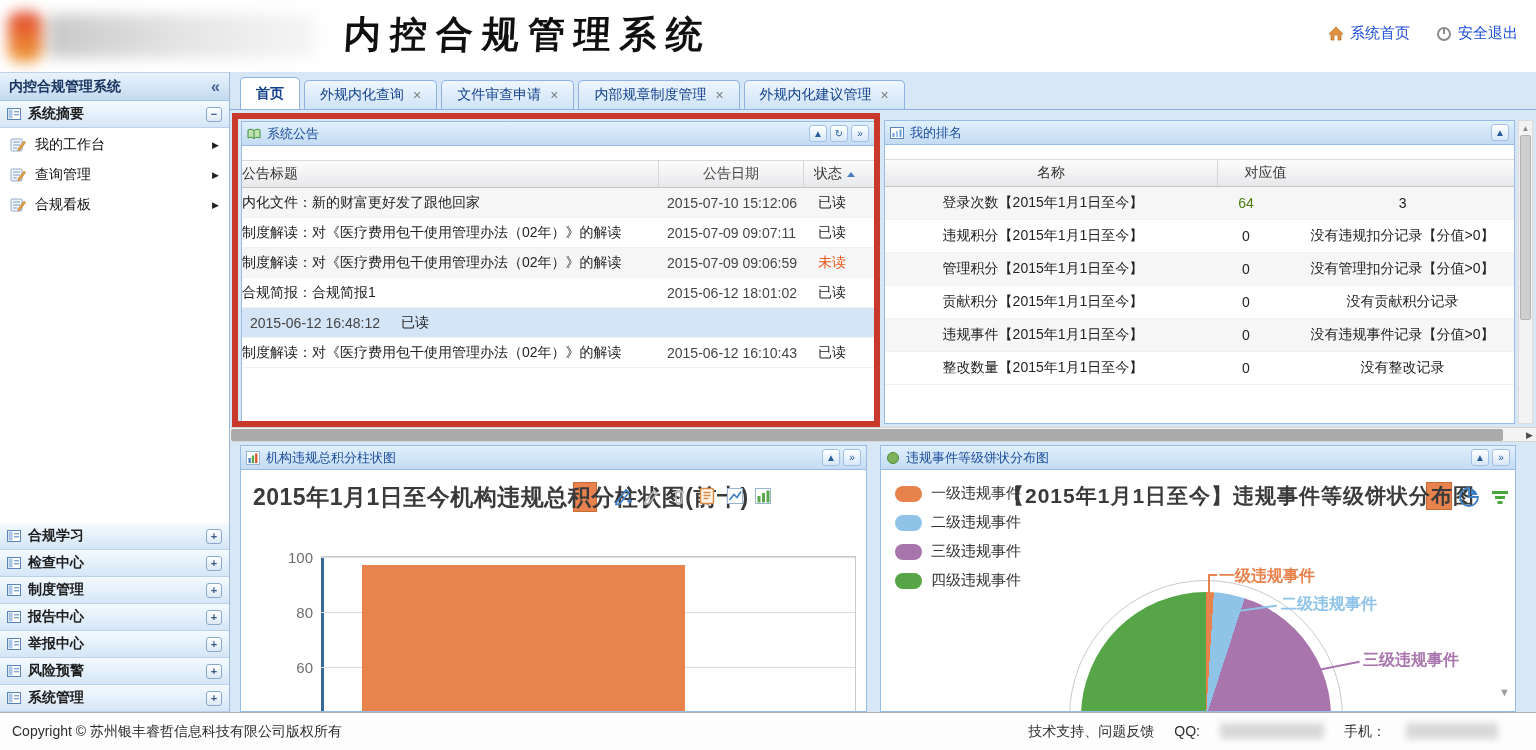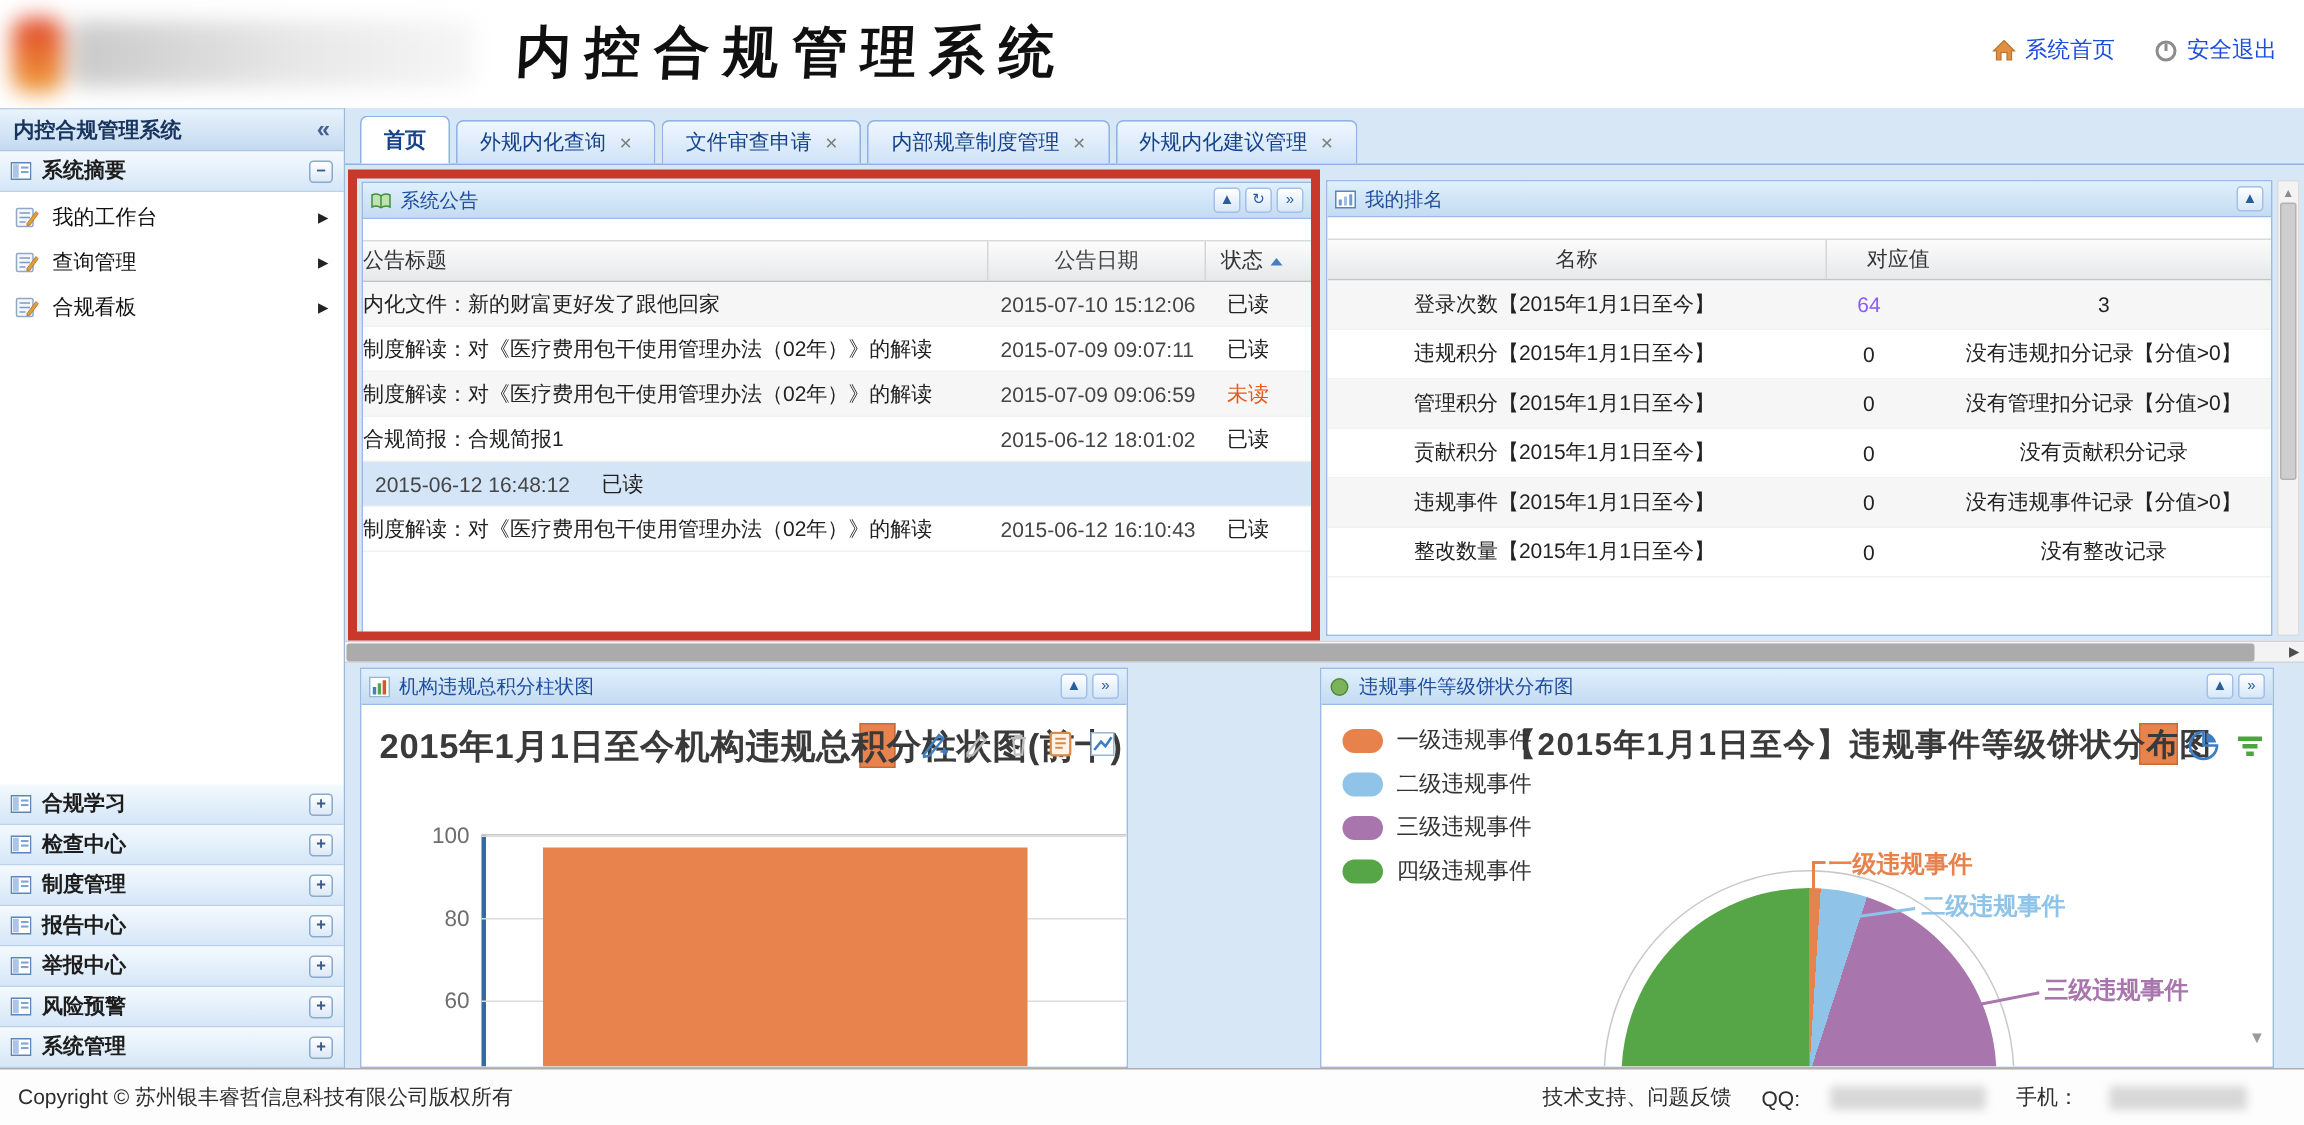--- a/index.html
+++ b/index.html
@@ -37,21 +37,21 @@
   .red-note{position:absolute;left:2px;top:41px;width:648px;height:314px;border:6px solid #c9392b;z-index:40;pointer-events:none}
 
   .panel{position:absolute;border:1px solid #99bbe8;background:#fff;overflow:hidden}
   .panel-hd{height:24px;background:linear-gradient(#e0f0fc,#c4dbf2);border-bottom:1px solid #99bbe8;display:flex;align-items:center;padding:0 5px;gap:6px}
   .panel-title{font-weight:normal;color:#1e4e9c;font-size:13px}
   .hd-btns{margin-left:auto;display:flex;gap:3px}
   .hd-btn{width:18px;height:17px;border:1px solid #a3c0e8;border-radius:3px;background:linear-gradient(#ffffff,#d7e7f8);color:#2a5d9e;font-size:10px;display:flex;align-items:center;justify-content:center;cursor:pointer;line-height:1}
 
   .pnl-ann{left:11px;top:49px;width:634px;height:302px}
   .pnl-rank{left:654px;top:48px;width:631px;height:304px}
-  .pnl-bar{left:10px;top:373px;width:512px;height:267px}
+  .pnl-bar{left:10px;top:373px;width:627px;height:267px}
   .pnl-pie{left:650px;top:373px;width:636px;height:267px}
   .panel-bd{position:relative;width:100%;height:calc(100% - 24px);background:#fff;overflow:hidden}
 
   
   .grid{margin-top:14px}
   .ghead{display:flex;height:28px;align-items:center;background:linear-gradient(#fcfcfc,#e7e8ea);border-top:1px solid #dadada;border-bottom:1px solid #c3c3c3;color:#333;font-size:14px}
   .ghead .gc{height:100%;display:flex;align-items:center;border-right:1px solid #d6d6d6}
   .ghead .gc:last-child{border-right:none}
   .grow{display:flex;height:30px;align-items:center;font-size:14px;border-bottom:1px solid #f1f1f1;background:#fff}
   .grow:nth-child(odd){background:#f6f6f6}
@@ -61,21 +61,21 @@
   .ann .c3{width:70px;padding-left:14px}
   .ann .ghead .c2{justify-content:center;padding-left:0}
   .ann .ghead .c3{padding-left:10px;gap:5px}
   .sort-asc{width:0;height:0;border-left:4px solid transparent;border-right:4px solid transparent;border-bottom:5px solid #4a7ebb}
   .status.unread{color:#e8581c}
   .rank .grow{height:33px}
   .rank .c1{width:333px;justify-content:center;text-align:center}
   .rank .c2{width:95px;justify-content:center;text-align:center}
   .rank .c3{width:235px;justify-content:center;text-align:center}
   .rank .gc{justify-content:center}
-  .rank .val.red{color:#8b5cf6}
+  .rank .val.red{color:#4d7c0f}
   .gcell{display:flex;align-items:center;height:100%}
 
   
   .vscroll{position:absolute;left:1288px;top:48px;width:15px;height:304px;background:#f3f3f3;border:1px solid #dcdcdc;display:flex;flex-direction:column;align-items:center;cursor:pointer}
   .vs-up{height:14px;font-size:8px;color:#8a8a8a;display:flex;align-items:center}
   .vs-thumb{width:11px;height:185px;background:#cecece;border:1px solid #b2b2b2;border-radius:2px}
   .hscroll{position:absolute;left:0;top:355px;width:1306px;height:15px;background:#f3f3f3;border-top:1px solid #d5d5d5;border-bottom:1px solid #d5d5d5;display:flex;align-items:center;cursor:pointer}
   .hs-thumb{margin-left:1px;width:1272px;height:12px;background:#ababab;border-radius:2px}
   .hs-right{position:absolute;right:3px;font-size:9px;color:#4d4d4d}
 
@@ -103,21 +103,21 @@
   .pie{position:absolute;left:200px;top:122px;width:250px;height:250px;border-radius:50%}
   .callout{position:absolute;font-size:16px;font-weight:bold;z-index:4;white-space:nowrap}
   .callout-line{position:absolute;z-index:4}
   .co1-line{left:327px;top:104px;width:9px;height:24px;border-left:2px solid #e8824d;border-top:2px solid #e8824d}
   .co2-line{left:348px;top:138px;width:48px;border-top:2px solid #8fc4e8;transform:rotate(-8deg)}
   .co3-line{left:425px;top:196px;width:54px;border-top:2px solid #a875ad;transform:rotate(-11deg)}
   .pie-down{position:absolute;right:5px;top:216px;color:#9a9a9a;font-size:11px;cursor:pointer}
 
   
   .footer{position:absolute;left:0;top:712px;width:1536px;height:38px;background:#fdfdfd;border-top:1px solid #aeaeae;display:flex;align-items:center;padding:0 12px;font-size:14px;color:#2e2e2e}
-  .footer-right{margin-left:auto;display:flex;align-items:center;gap:20px;padding-right:26px}
+  .footer-right{margin-left:auto;display:flex;align-items:flex-start;gap:20px;padding-right:26px}
   .blur-block{height:16px;background:#d8d8d8;filter:blur(3px);border-radius:3px}
 
   .icon16{width:16px;height:16px;flex:0 0 auto}
   .icon14{width:14px;height:14px;flex:0 0 auto}
   svg{display:block}
 </style>
 </head>
 <body>
 
 <div class="header">

